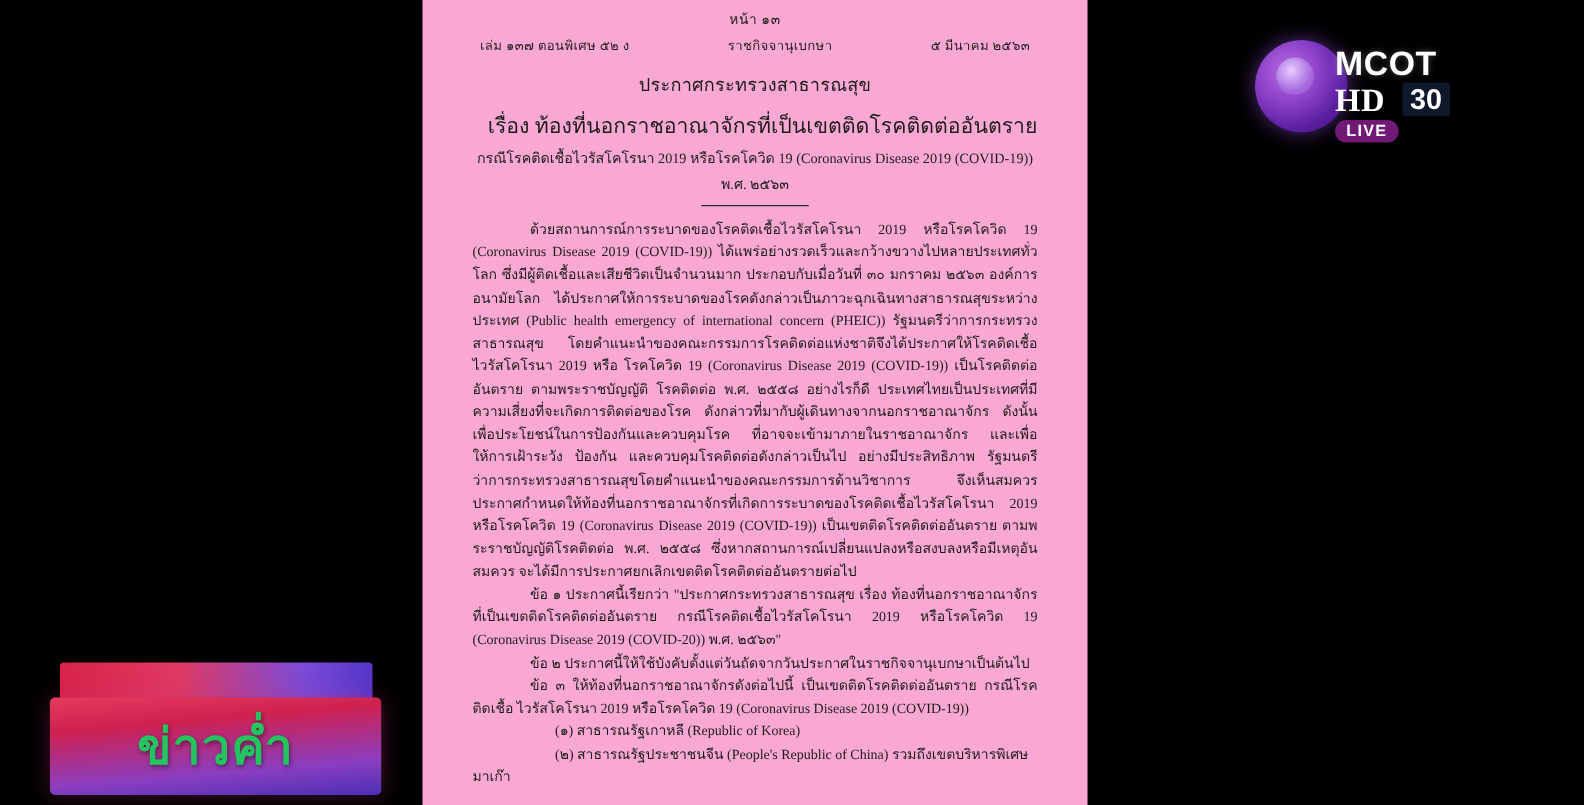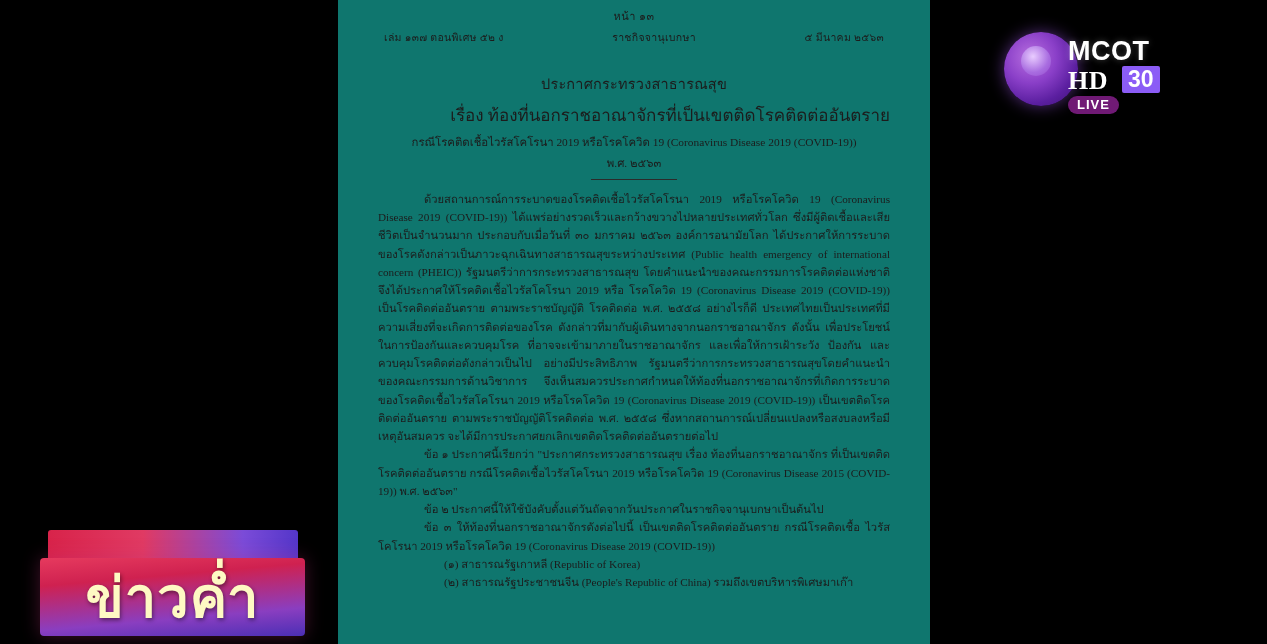--- a/index.html
+++ b/index.html
@@ -18,23 +18,23 @@
     width: 1267px;
     height: 644px;
     background: #000000;
     overflow: hidden;
   }
   
   .doc-page {
     position: absolute;
     left: 338px;
     top: 0;
-    width: 592px;
+    width: 532px;
     height: 644px;
-    background: #0f766e;
+    background: #f9a8d4;
     color: #1a1a1a;
     box-sizing: border-box;
     padding: 8px 40px 0 40px;
     overflow: hidden;
   }
   .doc-inner {
     width: 100%;
     font-family: "Liberation Serif", serif;
     font-size: 11.2px;
     line-height: 1.62;
@@ -44,21 +44,21 @@
     text-align: center;
     font-size: 11px;
     letter-spacing: 0.5px;
     margin: 0 0 3px 0;
   }
   .doc-header-row {
     display: flex;
     align-items: baseline;
     justify-content: space-between;
     font-size: 10.5px;
-    margin-bottom: 27px;
+    margin-bottom: 12px;
     padding: 0 6px;
   }
   .doc-header-row .hdr-left {
     white-space: nowrap;
     letter-spacing: 0.3px;
   }
   .doc-header-row .hdr-center {
     white-space: nowrap;
     letter-spacing: 0.3px;
   }
@@ -169,21 +169,21 @@
     color: #ffffff;
     font-family: Liberation Serif, serif;
     font-weight: bold;
     font-size: 26px;
     letter-spacing: 0.5px;
   }
   .mcot-30 {
     position: absolute;
     left: 118px;
     top: 36px;
-    background: #8b5cf6;
+    background: #0f172a;
     color: #ffffff;
     font-family: "Liberation Sans", sans-serif;
     font-weight: bold;
     font-size: 23px;
     padding: 0 6px;
     line-height: 27px;
     border-radius: 2px;
   }
   .mcot-live {
     position: absolute;
@@ -226,23 +226,23 @@
     box-shadow: 0 0 18px rgba(190,50,120,0.35);
   }
   .pb-text {
     position: absolute;
     left: 0; top: 30px;
     width: 265px;
     height: 74px;
     display: flex;
     align-items: center;
     justify-content: center;
-    color: #fef9c3;
-    font-family: "Liberation Sans", sans-serif;
-    font-size: 56px;
+    color: #22c55e;
+    font-family: "Liberation Sans", sans-serif;
+    font-size: 40px;
     font-weight: bold;
     letter-spacing: 1px;
     text-shadow: 1px 2px 4px rgba(0,0,0,0.45);
   }
 </style>
 </head>
 <body>
 
 <div class="screen">
 
@@ -262,21 +262,21 @@
 
       <div class="doc-title">ประกาศกระทรวงสาธารณสุข</div>
       <div class="doc-subtitle">เรื่อง  ท้องที่นอกราชอาณาจักรที่เป็นเขตติดโรคติดต่ออันตราย</div>
       <div class="doc-subtitle2">กรณีโรคติดเชื้อไวรัสโคโรนา  2019  หรือโรคโควิด  19  (Coronavirus  Disease  2019  (COVID-19))</div>
       <div class="doc-year">พ.ศ.  ๒๕๖๓</div>
 
       <div class="rule"></div>
 
       <p class="body-par">ด้วยสถานการณ์การระบาดของโรคติดเชื้อไวรัสโคโรนา  2019  หรือโรคโควิด  19  (Coronavirus Disease 2019 (COVID-19))  ได้แพร่อย่างรวดเร็วและกว้างขวางไปหลายประเทศทั่วโลก  ซึ่งมีผู้ติดเชื้อและเสียชีวิตเป็นจำนวนมาก  ประกอบกับเมื่อวันที่  ๓๐  มกราคม  ๒๕๖๓  องค์การอนามัยโลก ได้ประกาศให้การระบาดของโรคดังกล่าวเป็นภาวะฉุกเฉินทางสาธารณสุขระหว่างประเทศ (Public health emergency of international concern (PHEIC))  รัฐมนตรีว่าการกระทรวงสาธารณสุข โดยคำแนะนำของคณะกรรมการโรคติดต่อแห่งชาติจึงได้ประกาศให้โรคติดเชื้อไวรัสโคโรนา  2019  หรือ โรคโควิด  19  (Coronavirus  Disease  2019  (COVID-19))  เป็นโรคติดต่ออันตราย  ตามพระราชบัญญัติ โรคติดต่อ  พ.ศ.  ๒๕๕๘  อย่างไรก็ดี  ประเทศไทยเป็นประเทศที่มีความเสี่ยงที่จะเกิดการติดต่อของโรค ดังกล่าวที่มากับผู้เดินทางจากนอกราชอาณาจักร  ดังนั้น  เพื่อประโยชน์ในการป้องกันและควบคุมโรค ที่อาจจะเข้ามาภายในราชอาณาจักร  และเพื่อให้การเฝ้าระวัง  ป้องกัน  และควบคุมโรคติดต่อดังกล่าวเป็นไป อย่างมีประสิทธิภาพ  รัฐมนตรีว่าการกระทรวงสาธารณสุขโดยคำแนะนำของคณะกรรมการด้านวิชาการ จึงเห็นสมควรประกาศกำหนดให้ท้องที่นอกราชอาณาจักรที่เกิดการระบาดของโรคติดเชื้อไวรัสโคโรนา 2019 หรือโรคโควิด  19  (Coronavirus  Disease  2019  (COVID-19))  เป็นเขตติดโรคติดต่ออันตราย ตามพระราชบัญญัติโรคติดต่อ  พ.ศ.  ๒๕๕๘  ซึ่งหากสถานการณ์เปลี่ยนแปลงหรือสงบลงหรือมีเหตุอันสมควร จะได้มีการประกาศยกเลิกเขตติดโรคติดต่ออันตรายต่อไป</p>
 
-      <p class="item-par">ข้อ  ๑  ประกาศนี้เรียกว่า  "ประกาศกระทรวงสาธารณสุข  เรื่อง  ท้องที่นอกราชอาณาจักร ที่เป็นเขตติดโรคติดต่ออันตราย  กรณีโรคติดเชื้อไวรัสโคโรนา  2019  หรือโรคโควิด  19  (Coronavirus Disease  2015  (COVID-19))  พ.ศ.  ๒๕๖๓"</p>
+      <p class="item-par">ข้อ  ๑  ประกาศนี้เรียกว่า  "ประกาศกระทรวงสาธารณสุข  เรื่อง  ท้องที่นอกราชอาณาจักร ที่เป็นเขตติดโรคติดต่ออันตราย  กรณีโรคติดเชื้อไวรัสโคโรนา  2019  หรือโรคโควิด  19  (Coronavirus Disease  2019  (COVID-20))  พ.ศ.  ๒๕๖๓"</p>
       <p class="item-par">ข้อ  ๒  ประกาศนี้ให้ใช้บังคับตั้งแต่วันถัดจากวันประกาศในราชกิจจานุเบกษาเป็นต้นไป</p>
       <p class="item-par">ข้อ  ๓  ให้ท้องที่นอกราชอาณาจักรดังต่อไปนี้  เป็นเขตติดโรคติดต่ออันตราย  กรณีโรคติดเชื้อ ไวรัสโคโรนา  2019  หรือโรคโควิด  19  (Coronavirus  Disease  2019  (COVID-19))</p>
 
       <p class="sub-item">(๑)  สาธารณรัฐเกาหลี  (Republic  of  Korea)</p>
       <p class="sub-item">(๒)  สาธารณรัฐประชาชนจีน  (People's  Republic  of  China)  รวมถึงเขตบริหารพิเศษมาเก๊า</p>
 
     </div>
   </div>
 
   <div class="mcot-logo">

